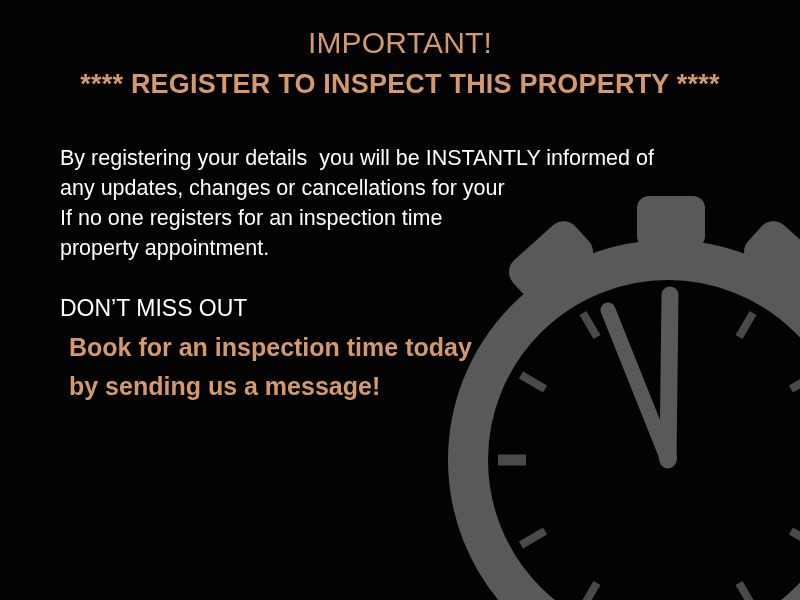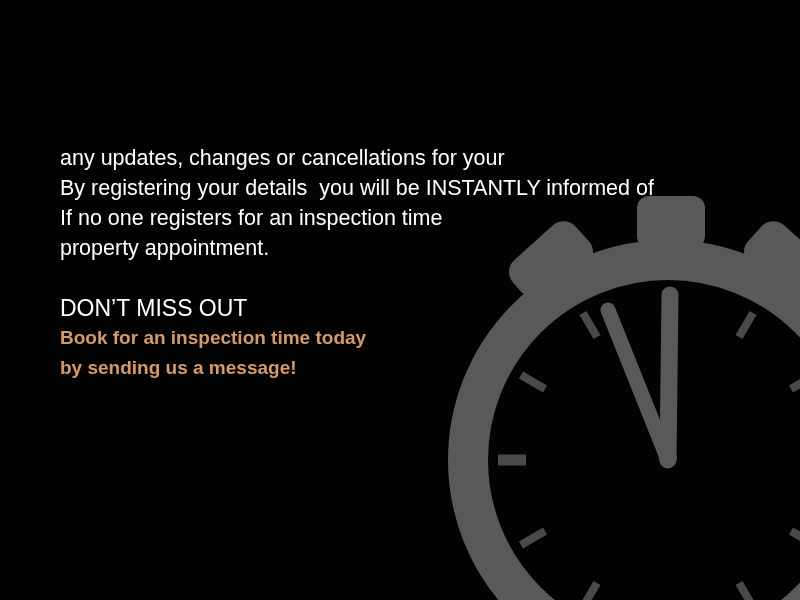--- a/index.html
+++ b/index.html
@@ -75,23 +75,23 @@
     margin-bottom: 30px;
   }
   .cta-white {
     margin: 0;
     color: #FFFFFF;
     font-size: 23px;
     font-weight: 400;
     line-height: 30px;
   }
   .cta-orange {
-    margin: 0;
+    margin: 9px;
     color: #D59A6B;
-    font-size: 19px;
+    font-size: 25px;
     font-weight: bold;
     line-height: 30px;
   }
 </style>
 </head>
 <body>
 
 <div id="slide">
 
   <svg id="clock-art" viewBox="0 0 800 600" aria-hidden="true">
@@ -130,25 +130,29 @@
         </g>
       </g>
 
       <line x1="668" y1="460" x2="670" y2="295" stroke="#595959" stroke-width="17" stroke-linecap="round"></line>
 
       <line x1="668" y1="460" x2="608" y2="310" stroke="#595959" stroke-width="15" stroke-linecap="round"></line>
       <circle cx="668" cy="458" r="9"></circle>
     </g>
   </svg>
 
+  <div class="heading-block">
+    <p class="heading-line1">IMPORTANT!</p>
+    <p class="heading-line2">****  REGISTER TO INSPECT THIS PROPERTY ****</p>
+  </div>
 
   <div class="body-block">
 
+    <p class="para">By registering your details  you will be INSTANTLY informed of</p>
     <p class="para">any updates, changes or cancellations for your</p>
-    <p class="para">By registering your details  you will be INSTANTLY informed of</p>
     <p class="para">If no one registers for an inspection time</p>
 
     <p class="para spacer-after">property appointment.</p>
 
     <p class="cta-white">DON’T MISS OUT</p>
     <p class="cta-orange">Book for an inspection time today</p>
     <p class="cta-orange">by sending us a message!</p>
 
   </div>
 

